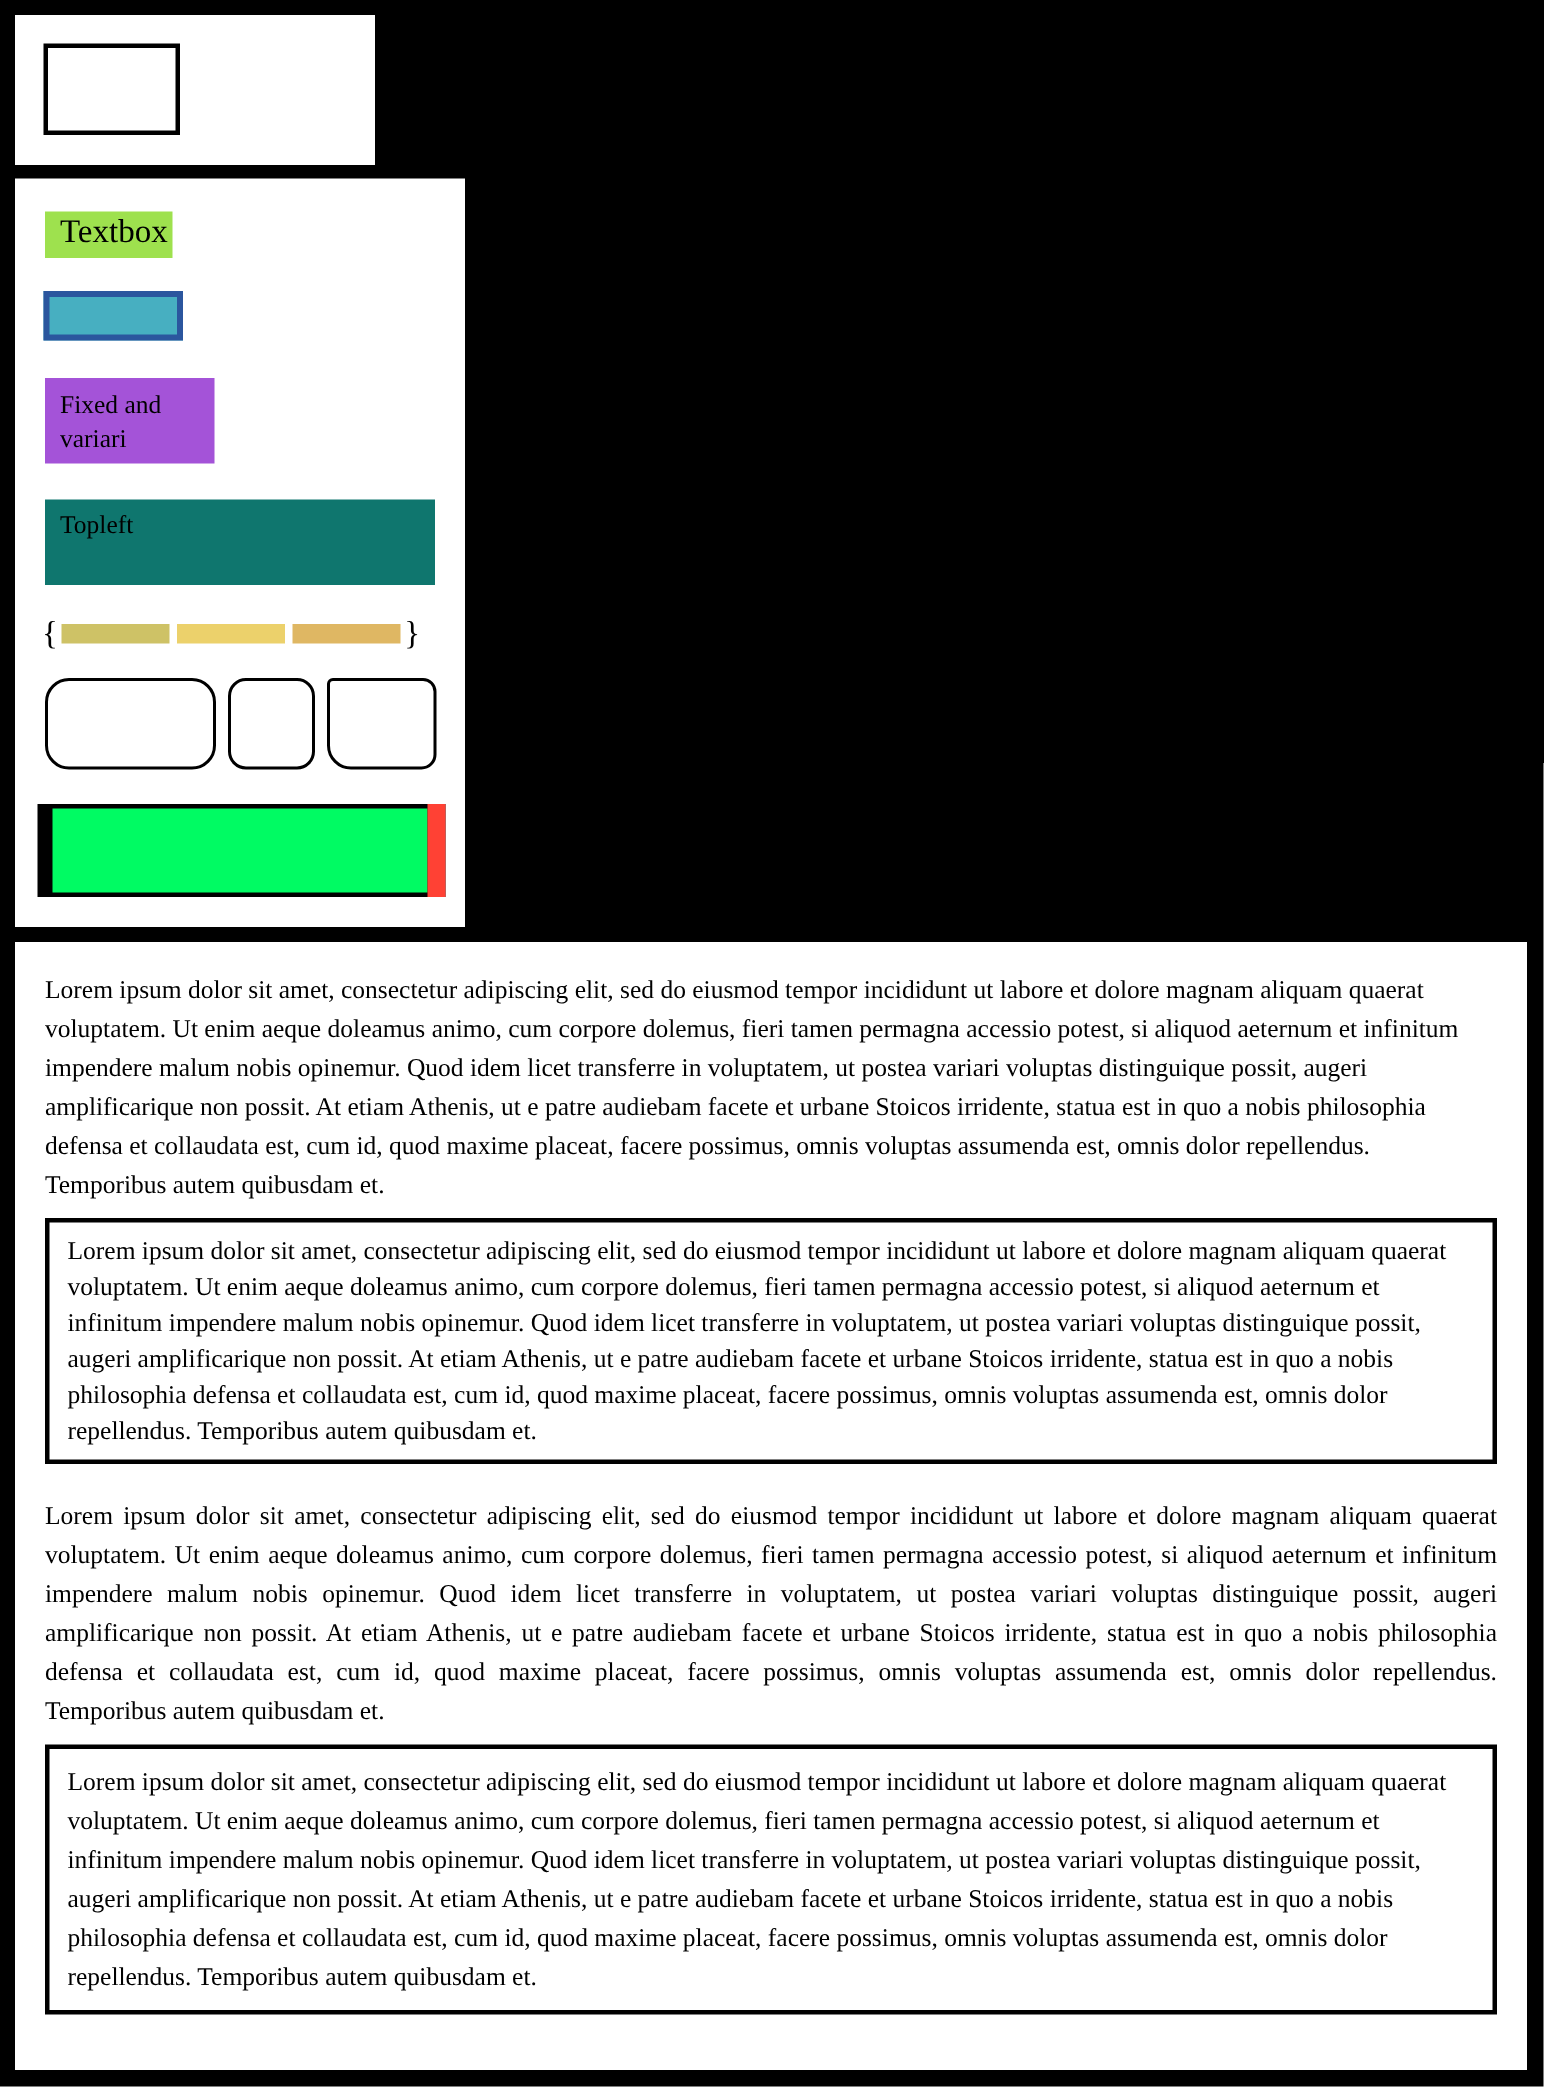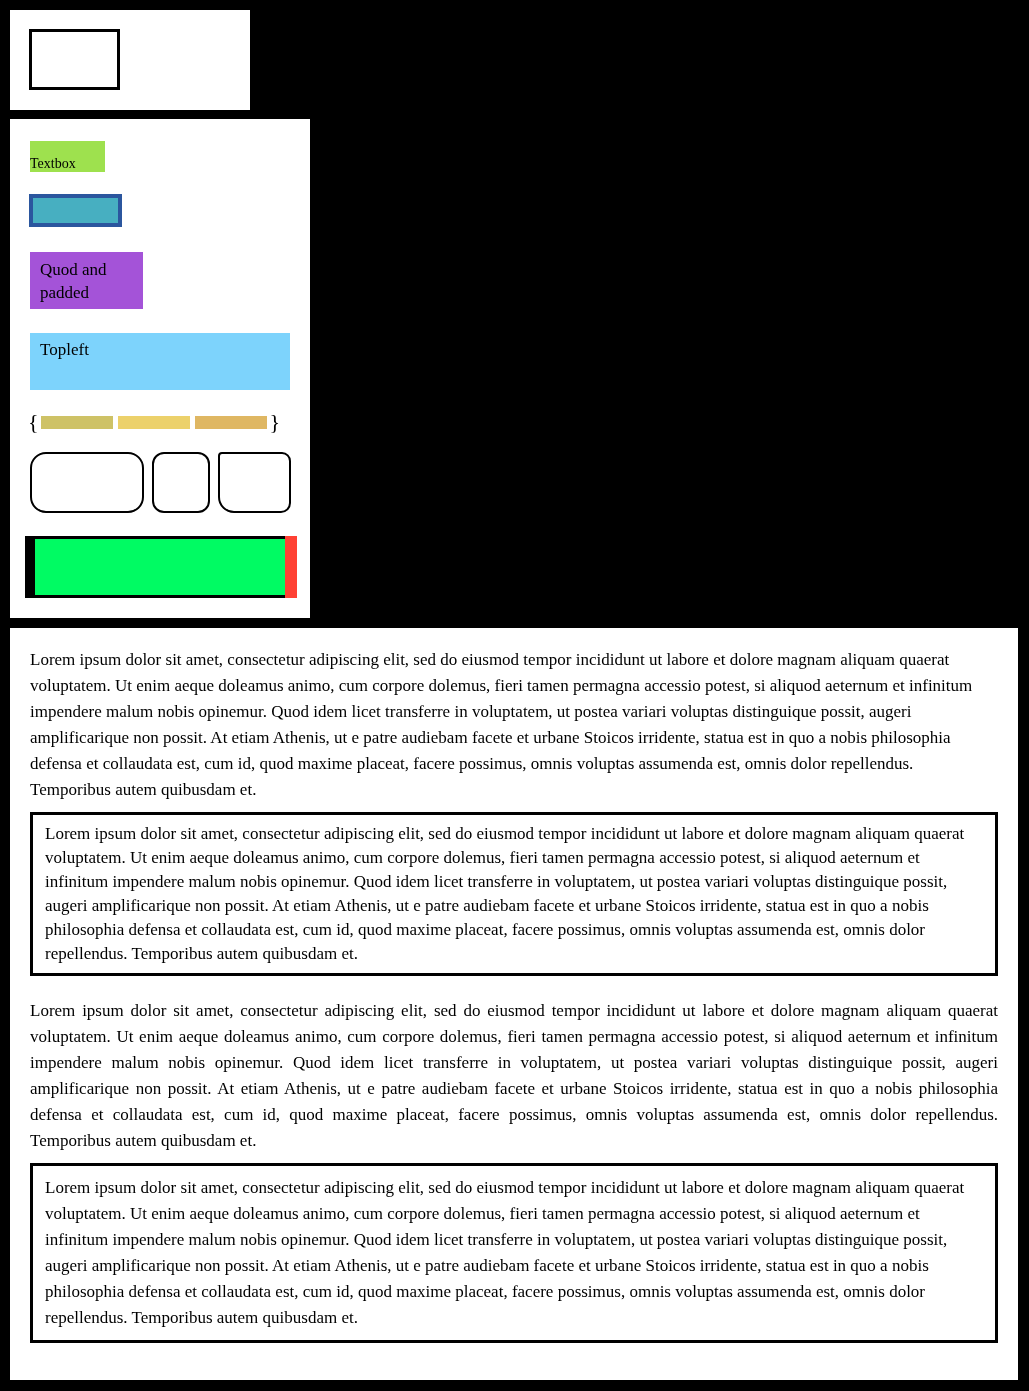--- a/index.html
+++ b/index.html
@@ -15,22 +15,22 @@
   #panel-top{left:10px;top:10px;width:240px;height:100px;}
   #outlined-box{
     position:absolute;left:19px;top:19px;width:85px;height:55px;
     border:3px solid #000;background:#fff;
   }
   
   #panel-widgets{left:10px;top:119px;width:300px;height:499px;}
   #panel-widgets > *{position:absolute;}
   #textbox-widget{
     left:20px;top:22px;width:75px;height:31px;
-    display:flex;align-items:flex-end;
-    font-size:14px;
+    display:flex;align-items:flex-start;padding-left:10px;
+    font-size:22px;
   }
   #bordered-box{
     left:19px;top:75px;width:93px;height:33px;
     border:4px solid #2B569E;box-sizing:border-box;
   }
   #fixed-padded-box{
     left:20px;top:133px;width:93px;height:45px;
     padding:6px 10px;font-size:17px;line-height:23px;
   }
   #topleft-box{
@@ -81,24 +81,24 @@
 
 <div class="panel" id="panel-widgets">
 
   <div id="textbox-widget" style="background-color: rgb(158, 225, 78);">
     <span>Textbox</span>
   </div>
 
   <div id="bordered-box" style="background-color: rgb(71, 175, 193); border-color: rgb(43, 86, 158);"></div>
 
   <div id="fixed-padded-box" style="background-color: rgb(164, 83, 216);">
-    <span>Quod and padded</span>
+    <span>Fixed and variari</span>
   </div>
 
-  <div id="topleft-box" style="background-color: #7dd3fc;">
+  <div id="topleft-box" style="background-color: #0f766e;">
     <span>Topleft</span>
   </div>
 
   <div id="brace-row">
     <span class="brace">{</span>
     <span class="brace-bar" style="background-color: rgb(206, 194, 102);"></span>
     <span class="brace-bar" style="background-color: rgb(236, 209, 107);"></span>
     <span class="brace-bar" style="background-color: rgb(223, 183, 99);"></span>
     <span class="brace">}</span>
   </div>

